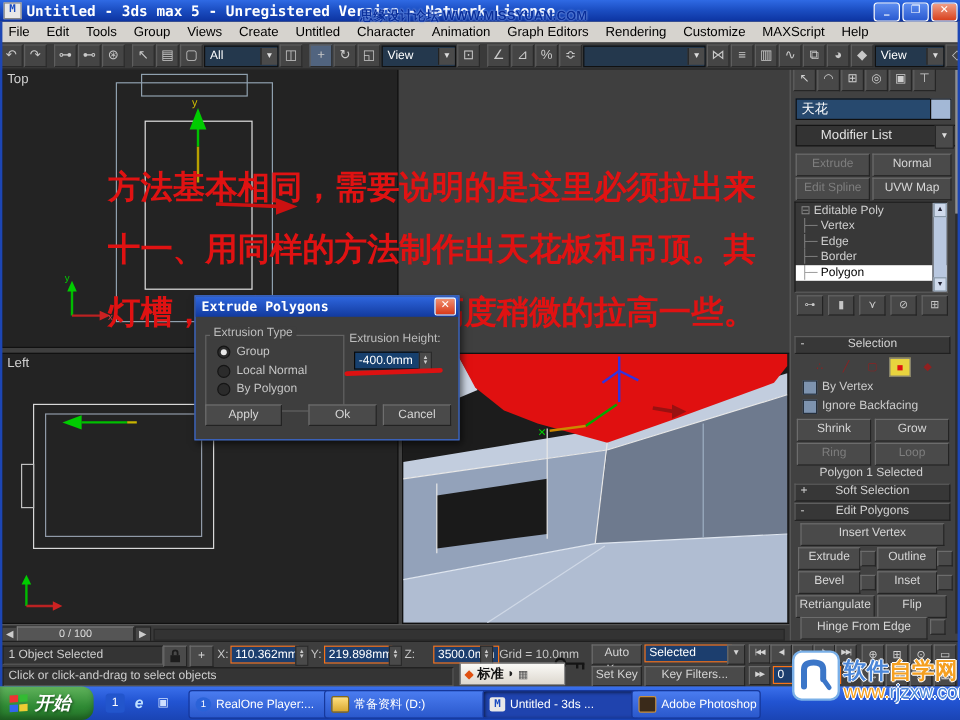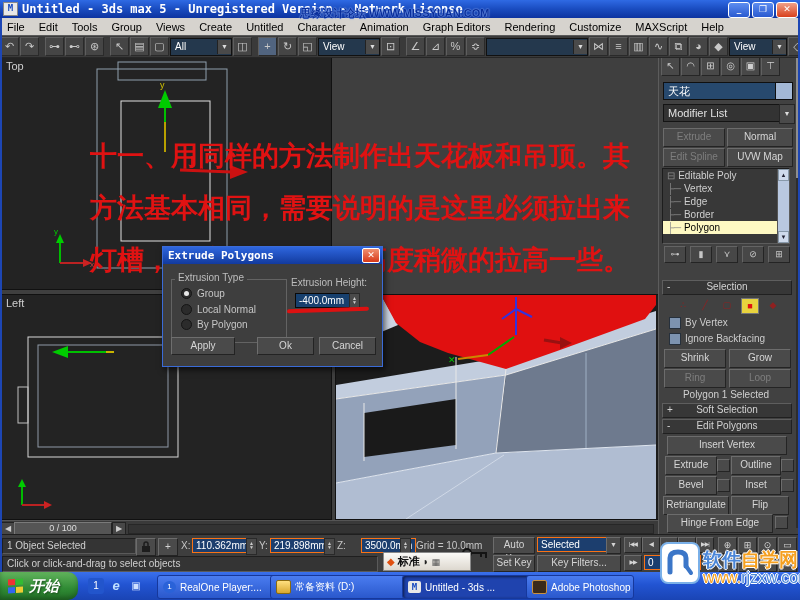--- a/index.html
+++ b/index.html
@@ -62,31 +62,31 @@
     border-radius:2px;transform:rotate(-2deg)}
   
   #panel{left:658px;top:56px;width:142px;height:478px;background:#414141;border-left:1px solid #5c5c5c;z-index:5}
   .ptabs{position:absolute;left:2px;top:1px;display:flex;gap:1px}
   .ptab{width:17px;height:17px;background:#484848;border:1px solid;border-color:#606060 #262626 #262626 #606060;
     color:#cfcfcf;font-size:10px;text-align:center;line-height:16px}
   .namefield{position:absolute;left:4px;top:26px;width:108px;height:16px;background:#27496e;border:1px solid #101010;
     color:#fff;font-size:11px;line-height:16px;padding-left:4px}
   .swatch{position:absolute;left:116px;top:26px;width:16px;height:16px;background:#a3b8d6;border:1px solid #0e0e0e}
   .modlist{position:absolute;left:4px;top:48px;width:116px;height:16px;background:#333;border:1px solid #141414;
-    color:#e0e0e0;font-size:11px;line-height:16px;padding-left:4px}
+    color:#e0e0e0;font-size:11px;line-height:16px;padding-left:20px}
   .modlist-dd{position:absolute;left:120px;top:48px;width:14px;height:18px;background:#4a4a4a;
     border:1px solid #262626;color:#ddd;font-size:7px;text-align:center;line-height:18px}
   .pbtn{position:absolute;height:17px;background:#4a4a4a;border:1px solid;border-color:#6c6c6c #242424 #242424 #6c6c6c;
     color:#d6d6d6;font-size:10px;text-align:center;line-height:16px}
   .pbtn.dim{color:#7e7e7e}
   .stack{position:absolute;left:3px;top:112px;width:126px;height:74px;background:#383838;
     border:1px solid;border-color:#1d1d1d #5c5c5c #5c5c5c #1d1d1d;font-size:10px;overflow:hidden}
   .stackrow{height:13px;line-height:13px;color:#cfcfcf;white-space:nowrap;padding-left:4px}
   .stackrow .tree{color:#8a8a8a}
-  .stackrow.sel{background:#fef9c3;color:#000}
+  .stackrow.sel{background:#ffffff;color:#000}
   .stackbar{position:absolute;right:0;top:0;width:11px;height:100%;background:#b9c8e0;border-left:1px solid #555}
   .stackbar .sb{height:10px;font-size:6px;text-align:center;line-height:10px;color:#223;background:#cfdaec;border:1px solid #8899aa}
   .stooli{position:absolute;top:190px;width:20px;height:15px;background:#474747;border:1px solid;
     border-color:#646464 #242424 #242424 #646464;color:#c6c6c6;font-size:9px;text-align:center;line-height:14px}
   .rollout{position:absolute;left:3px;width:128px;height:13px;background:#373737;border:1px solid;
     border-color:#5e5e5e #202020 #202020 #5e5e5e;color:#d2d2d2;font-size:10px;line-height:12px;text-align:center}
   .rollout .sign{position:absolute;left:4px}
   .soicon{position:absolute;top:242px;width:16px;height:14px;text-align:center;font-size:9px;line-height:14px;color:#902020}
   .soicon.sel{background:#e8d33e;border:1px solid #777;color:#e01010}
   .chk{position:absolute;width:10px;height:10px;background:#7d93af;border:1px solid #26303c}
@@ -280,22 +280,22 @@
       <polyline points="166,24 180,14 196,22" fill="none" stroke="#3333dd" stroke-width="2"></polyline>
       <line x1="152" y1="60" x2="178" y2="42" stroke="#00aa00" stroke-width="2"></line>
       <line x1="122" y1="64" x2="152" y2="60" stroke="#cc8800" stroke-width="2"></line>
       <text x="112" y="68" fill="#00cc00" font-size="9">✕</text>
       <line x1="208" y1="45" x2="226" y2="48" stroke="#991111" stroke-width="3"></line>
       <polygon points="224,42 224,54 236,48" fill="#991111"></polygon>
     </svg>
   </div>
 
   <div id="anno" class="abs">
+    <div>方法基本相同，需要说明的是这里必须拉出来</div>
     <div>十一、用同样的方法制作出天花板和吊顶。其</div>
-    <div>方法基本相同，需要说明的是这里必须拉出来</div>
     <div>灯槽，看这里：首先把高度稍微的拉高一些。</div>
   </div>
 </div>
 
 <div id="dialog" class="abs">
   <div class="dtitle">
     <span>Extrude Polygons</span>
     <span class="dclose">✕</span>
   </div>
   <div class="groupbox"></div>

